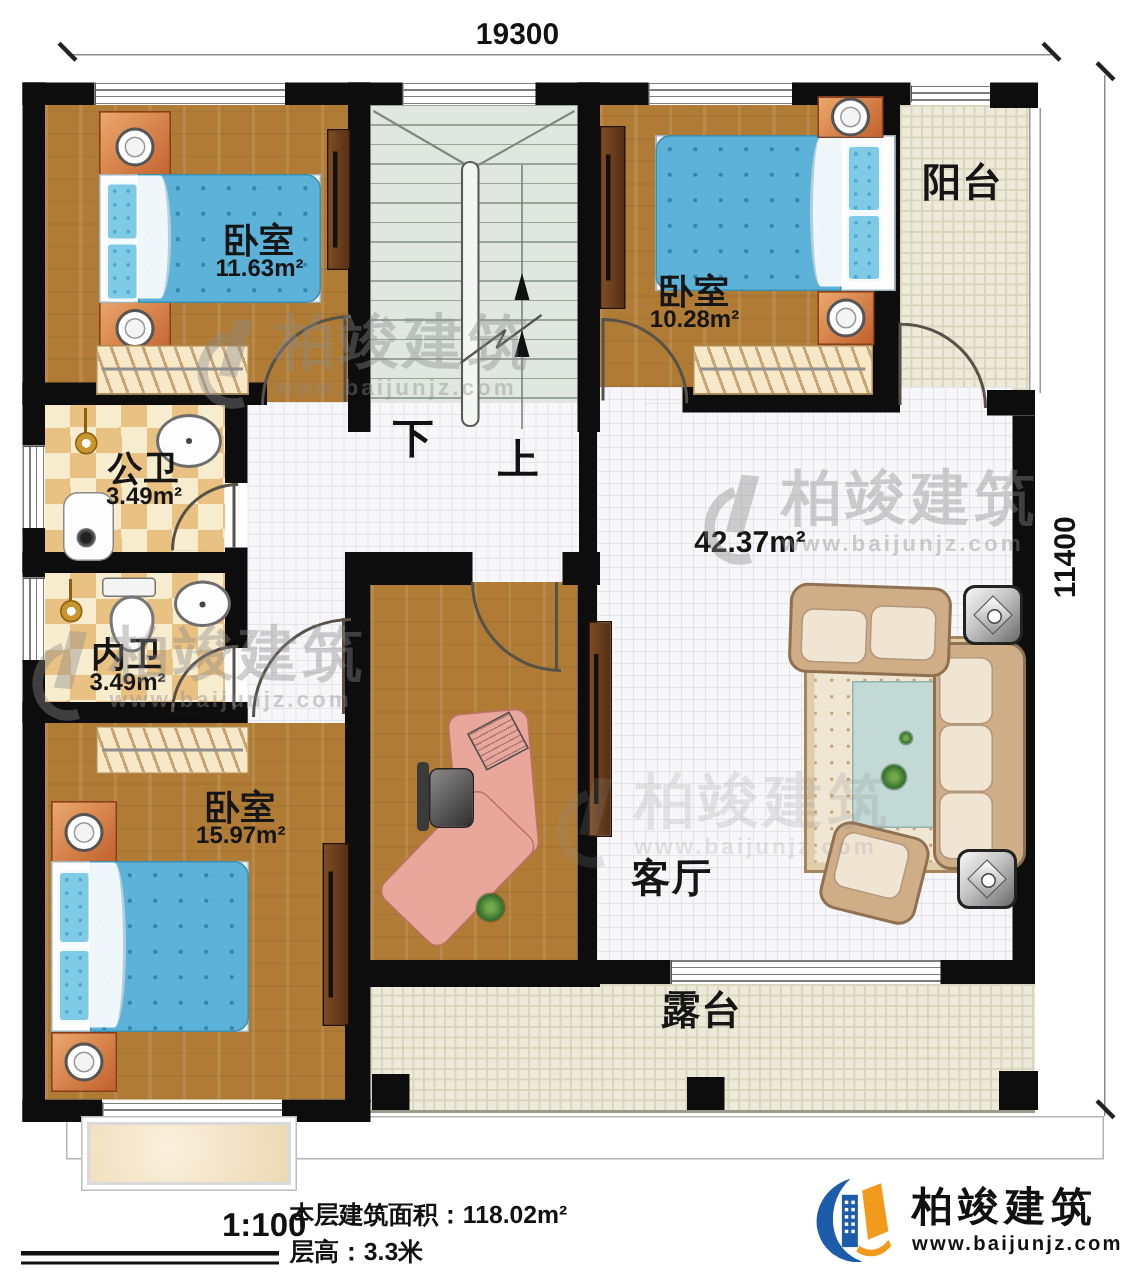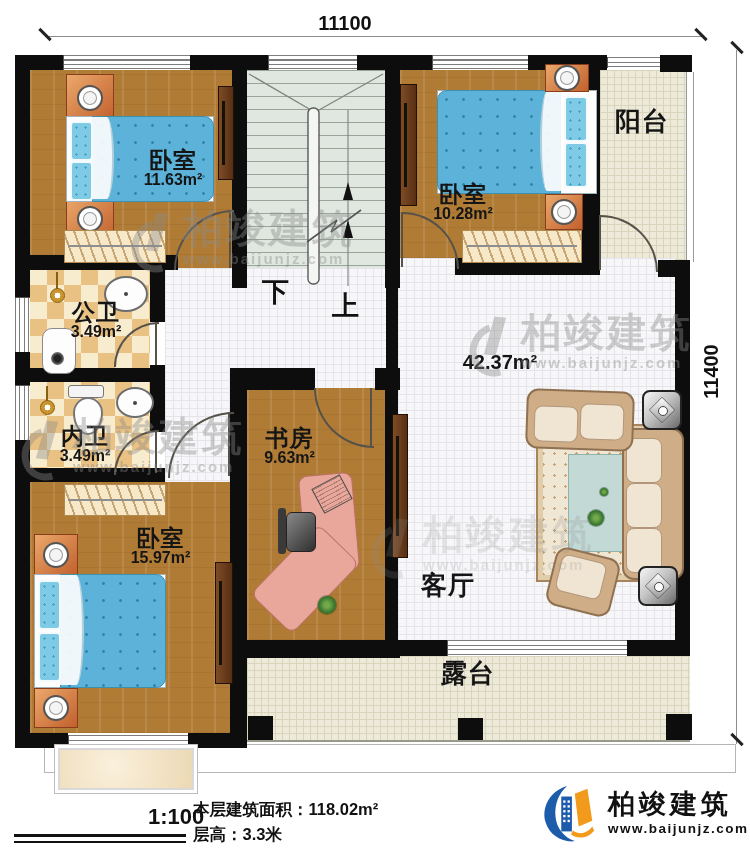--- a/index.html
+++ b/index.html
@@ -106,21 +106,21 @@
   .logo-url{font-size:13.5px;font-weight:700;letter-spacing:1.5px;margin-top:3px;}
 </style>
 </head>
 <body>
 
 <div class="plan">
 
   <div class="dimline" style="left:45px;top:36px;width:656px;height:1px;"></div>
   <div class="tick" style="left:37px;top:33px;"></div>
   <div class="tick" style="left:693px;top:33px;"></div>
-  <div class="dimtext" style="left:300px;top:12px;width:90px;">11100</div>
+  <div class="dimtext" style="left:300px;top:12px;width:90px;">19300</div>
   <div class="dimline" style="left:736px;top:50px;width:1px;height:694px;"></div>
   <div class="tick" style="left:729px;top:46px;"></div>
   <div class="tick" style="left:729px;top:738px;"></div>
   <div class="dimtext" style="left:666px;top:360px;width:90px;transform:rotate(-90deg);">11400</div>
 
   <div class="eave" style="left:44px;top:744px;width:690px;height:27px;"></div>
 
   <div class="fwood" style="left:30px;top:70px;width:202px;height:200px;"></div>
   <div class="fstair" style="left:247px;top:70px;width:138px;height:218px;"></div>
   <div class="fwood" style="left:400px;top:70px;width:182px;height:188px;"></div>
@@ -287,24 +287,20 @@
     <div class="rarea">3.49m²</div>
   </div>
   <div class="rlabel" style="left:40px;top:424px;width:90px;">
     <div class="rname">内卫</div>
     <div class="rarea">3.49m²</div>
   </div>
   <div class="rlabel" style="left:108px;top:526px;width:105px;">
     <div class="rname">卧室</div>
     <div class="rarea">15.97m²</div>
   </div>
-  <div class="rlabel" style="left:242px;top:426px;width:95px;">
-    <div class="rname">书房</div>
-    <div class="rarea">9.63m²</div>
-  </div>
   <div class="rlabel" style="left:440px;top:352px;width:120px;font-size:20px;">42.37m²</div>
   <div class="rlabel" style="left:418px;top:660px;width:100px;">
     <div class="rname big">露台</div>
   </div>
   <div class="rlabel" style="left:400px;top:572px;width:96px;">
     <div class="rname big">客厅</div>
   </div>
   <div class="stairtxt" style="left:262px;top:274px;">下</div>
   <div class="stairtxt" style="left:332px;top:288px;">上</div>
 

